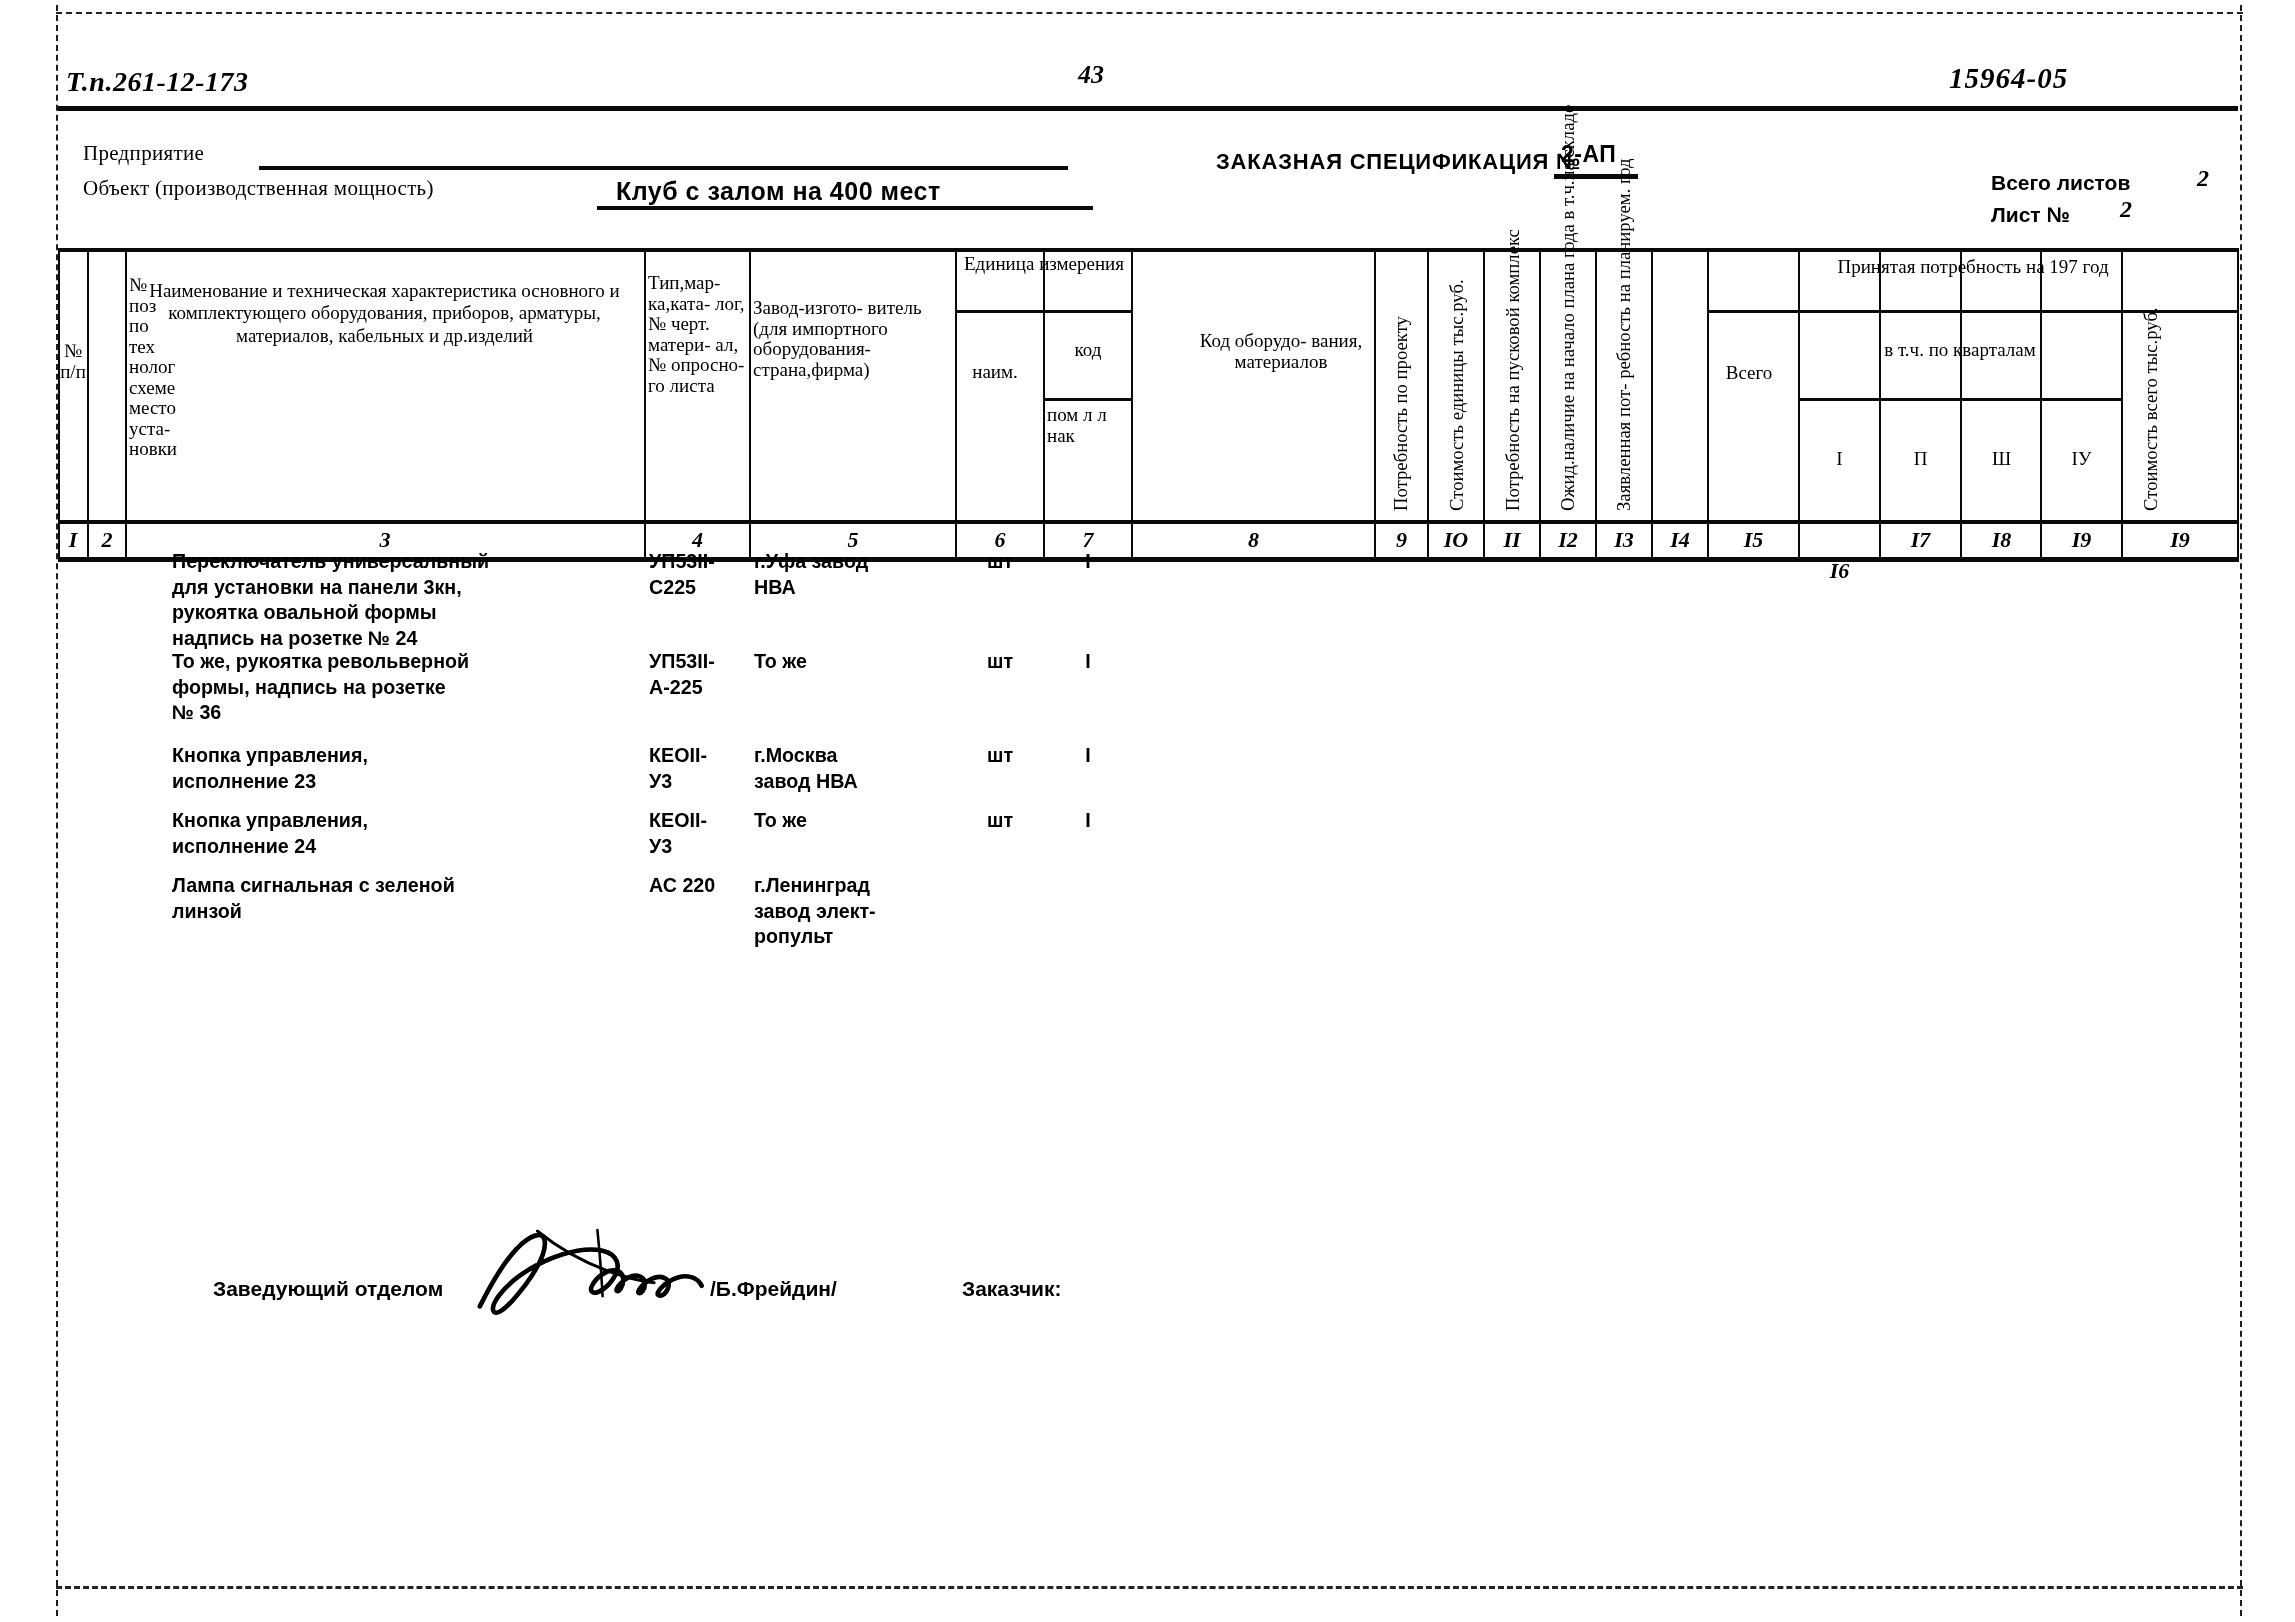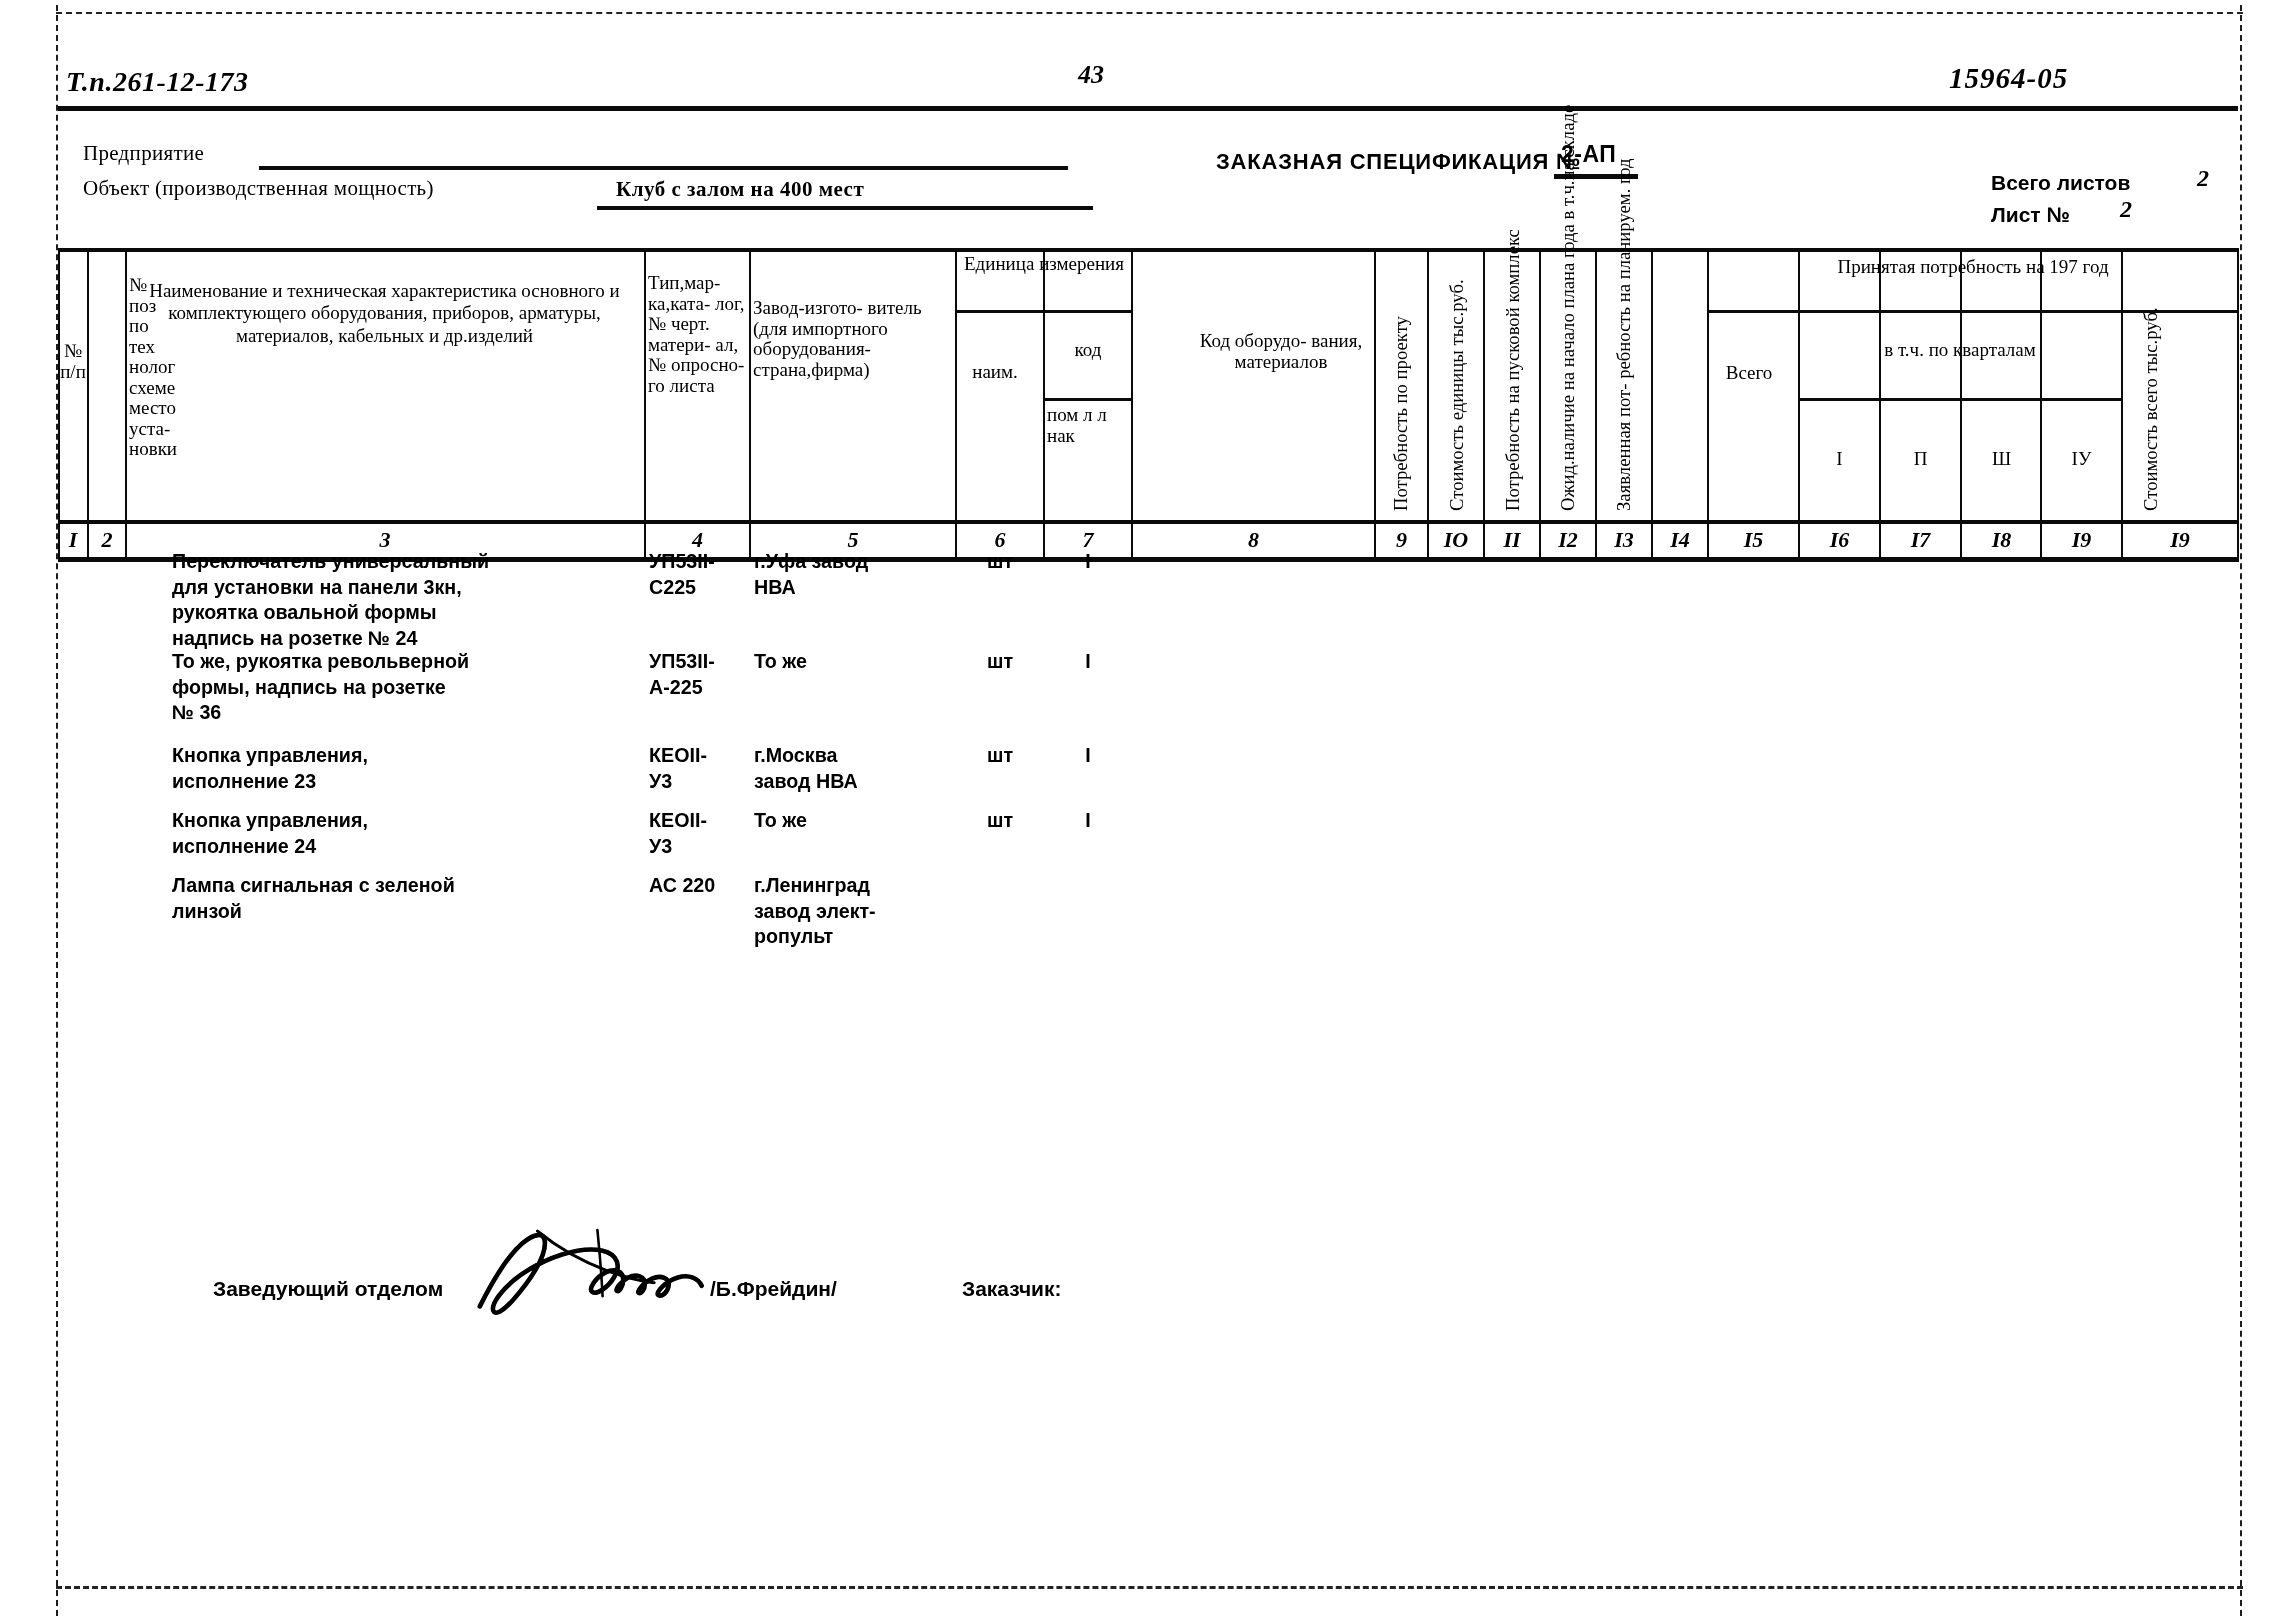--- a/index.html
+++ b/index.html
@@ -22,22 +22,22 @@
 
   
   .topline{position:absolute;left:58px;right:57px;top:106px;height:4.7px;background:#111;}
   .tp-code{position:absolute;left:66px;top:66px;font-style:italic;font-size:28px;
     font-family:"Liberation Serif",serif;letter-spacing:0.5px;font-weight:600;}
   .tp-page{position:absolute;left:1078px;top:60px;font-style:italic;font-size:26px;font-weight:600;}
   .tp-num{position:absolute;left:1949px;top:62px;font-style:italic;font-size:29px;
     letter-spacing:1px;font-weight:600;}
   .lbl{position:absolute;font-family:"Liberation Serif",serif;font-size:21px;letter-spacing:0.3px;}
   .rule{position:absolute;height:3.6px;background:#111;}
-  .val{position:absolute;font-family:Liberation Serif, serif;font-weight:700;
-    font-size:21px;letter-spacing:0.5px;text-align:right;}
+  .val{position:absolute;font-family:Liberation Sans, sans-serif;font-weight:700;
+    font-size:25px;letter-spacing:0.5px;text-align:right;}
 
   
   .tbl{position:absolute;left:58px;top:248px;width:2181px;}
   .gline{position:absolute;background:#111;}
   .vline{width:2.1px;}
   .hline{height:2.1px;}
 
   .ch{position:absolute;text-align:center;font-family:"Liberation Serif",serif;
     font-size:19px;line-height:1.08;letter-spacing:0px;}
   .chL{text-align:left;}
@@ -211,21 +211,21 @@
       <div class="numcell" style="left:899px;width:86px;">6</div>
       <div class="numcell" style="left:987px;width:86px;">7</div>
       <div class="numcell" style="left:1075px;width:241px;">8</div>
       <div class="numcell" style="left:1318px;width:51px;">9</div>
       <div class="numcell" style="left:1371px;width:54px;">IO</div>
       <div class="numcell" style="left:1427px;width:54px;">II</div>
       <div class="numcell" style="left:1483px;width:54px;">I2</div>
       <div class="numcell" style="left:1539px;width:54px;">I3</div>
       <div class="numcell" style="left:1595px;width:54px;">I4</div>
       <div class="numcell" style="left:1651px;width:89px;">I5</div>
-      <div class="numcell" style="left:1742px;width:79px;">I6</div>
+      <div class="numcell" style="left:1742px;width:79px;margin-top:31px;">I6</div>
       <div class="numcell" style="left:1823px;width:79px;">I7</div>
       <div class="numcell" style="left:1904px;width:79px;">I8</div>
       <div class="numcell" style="left:1984px;width:79px;">I9</div>
       <div class="numcell" style="left:2065px;width:114px;">I9</div>
     </div>
   </div>
 
   <div class="body">
 
     <div>

